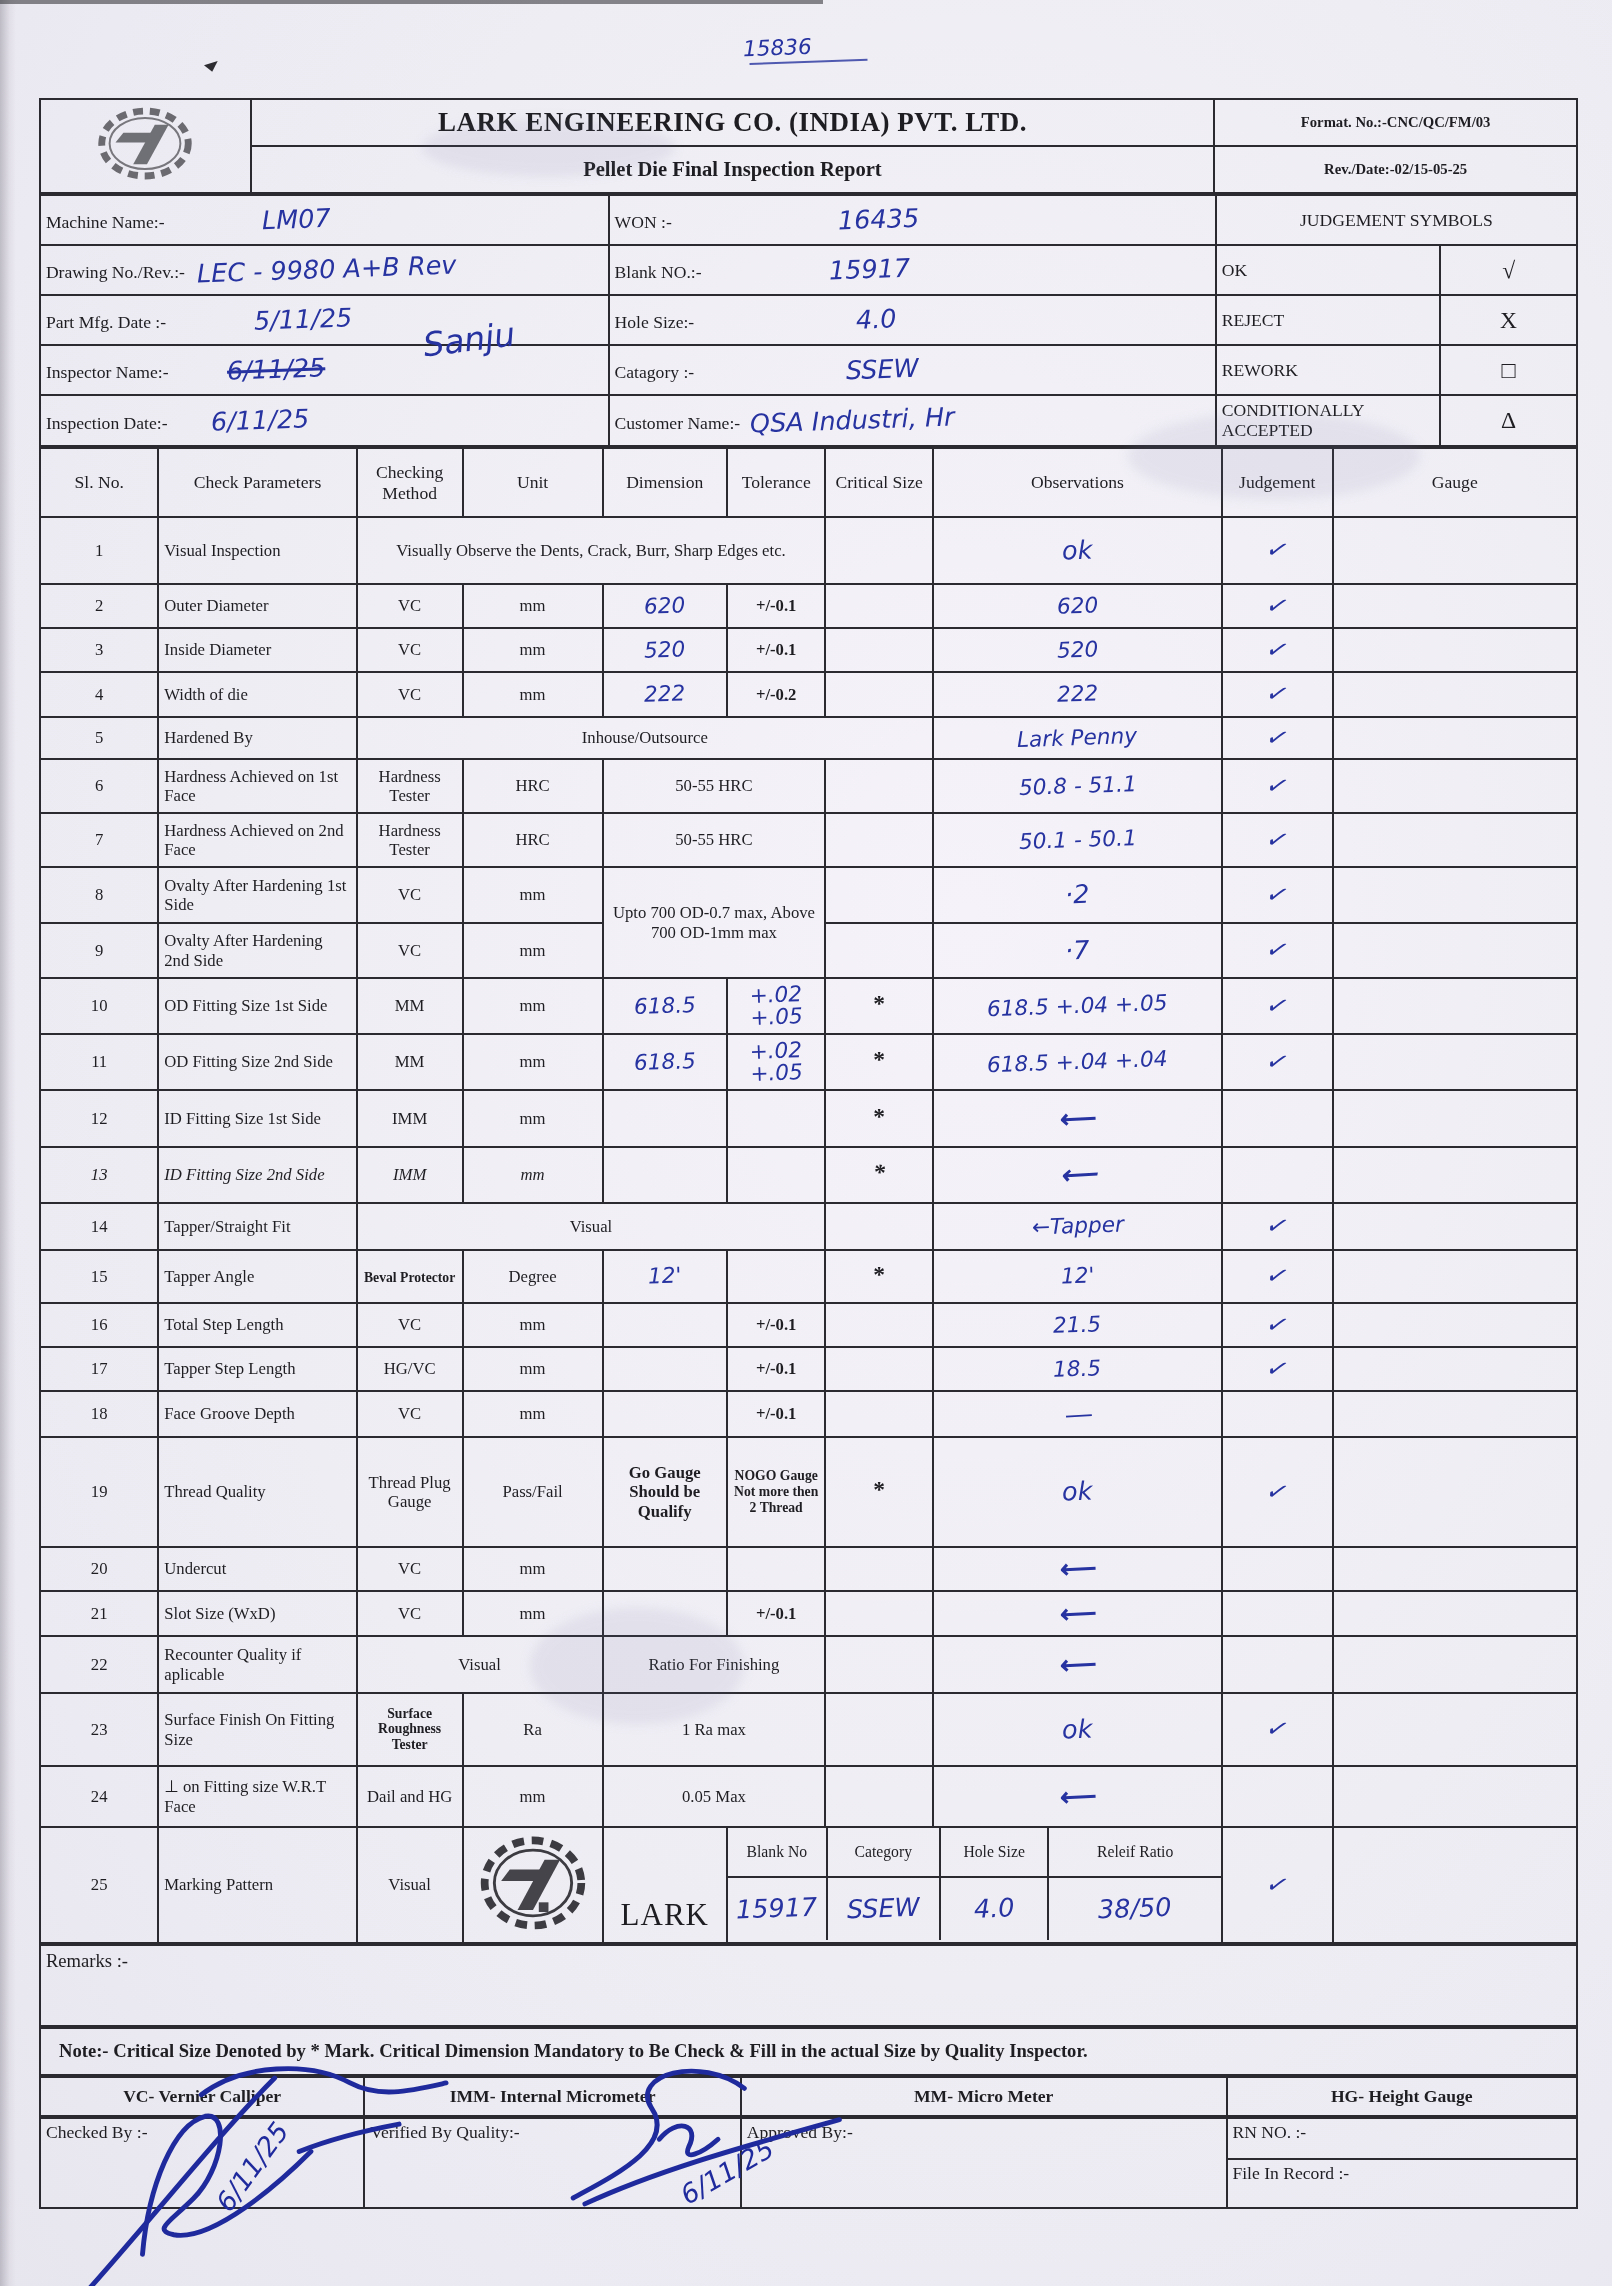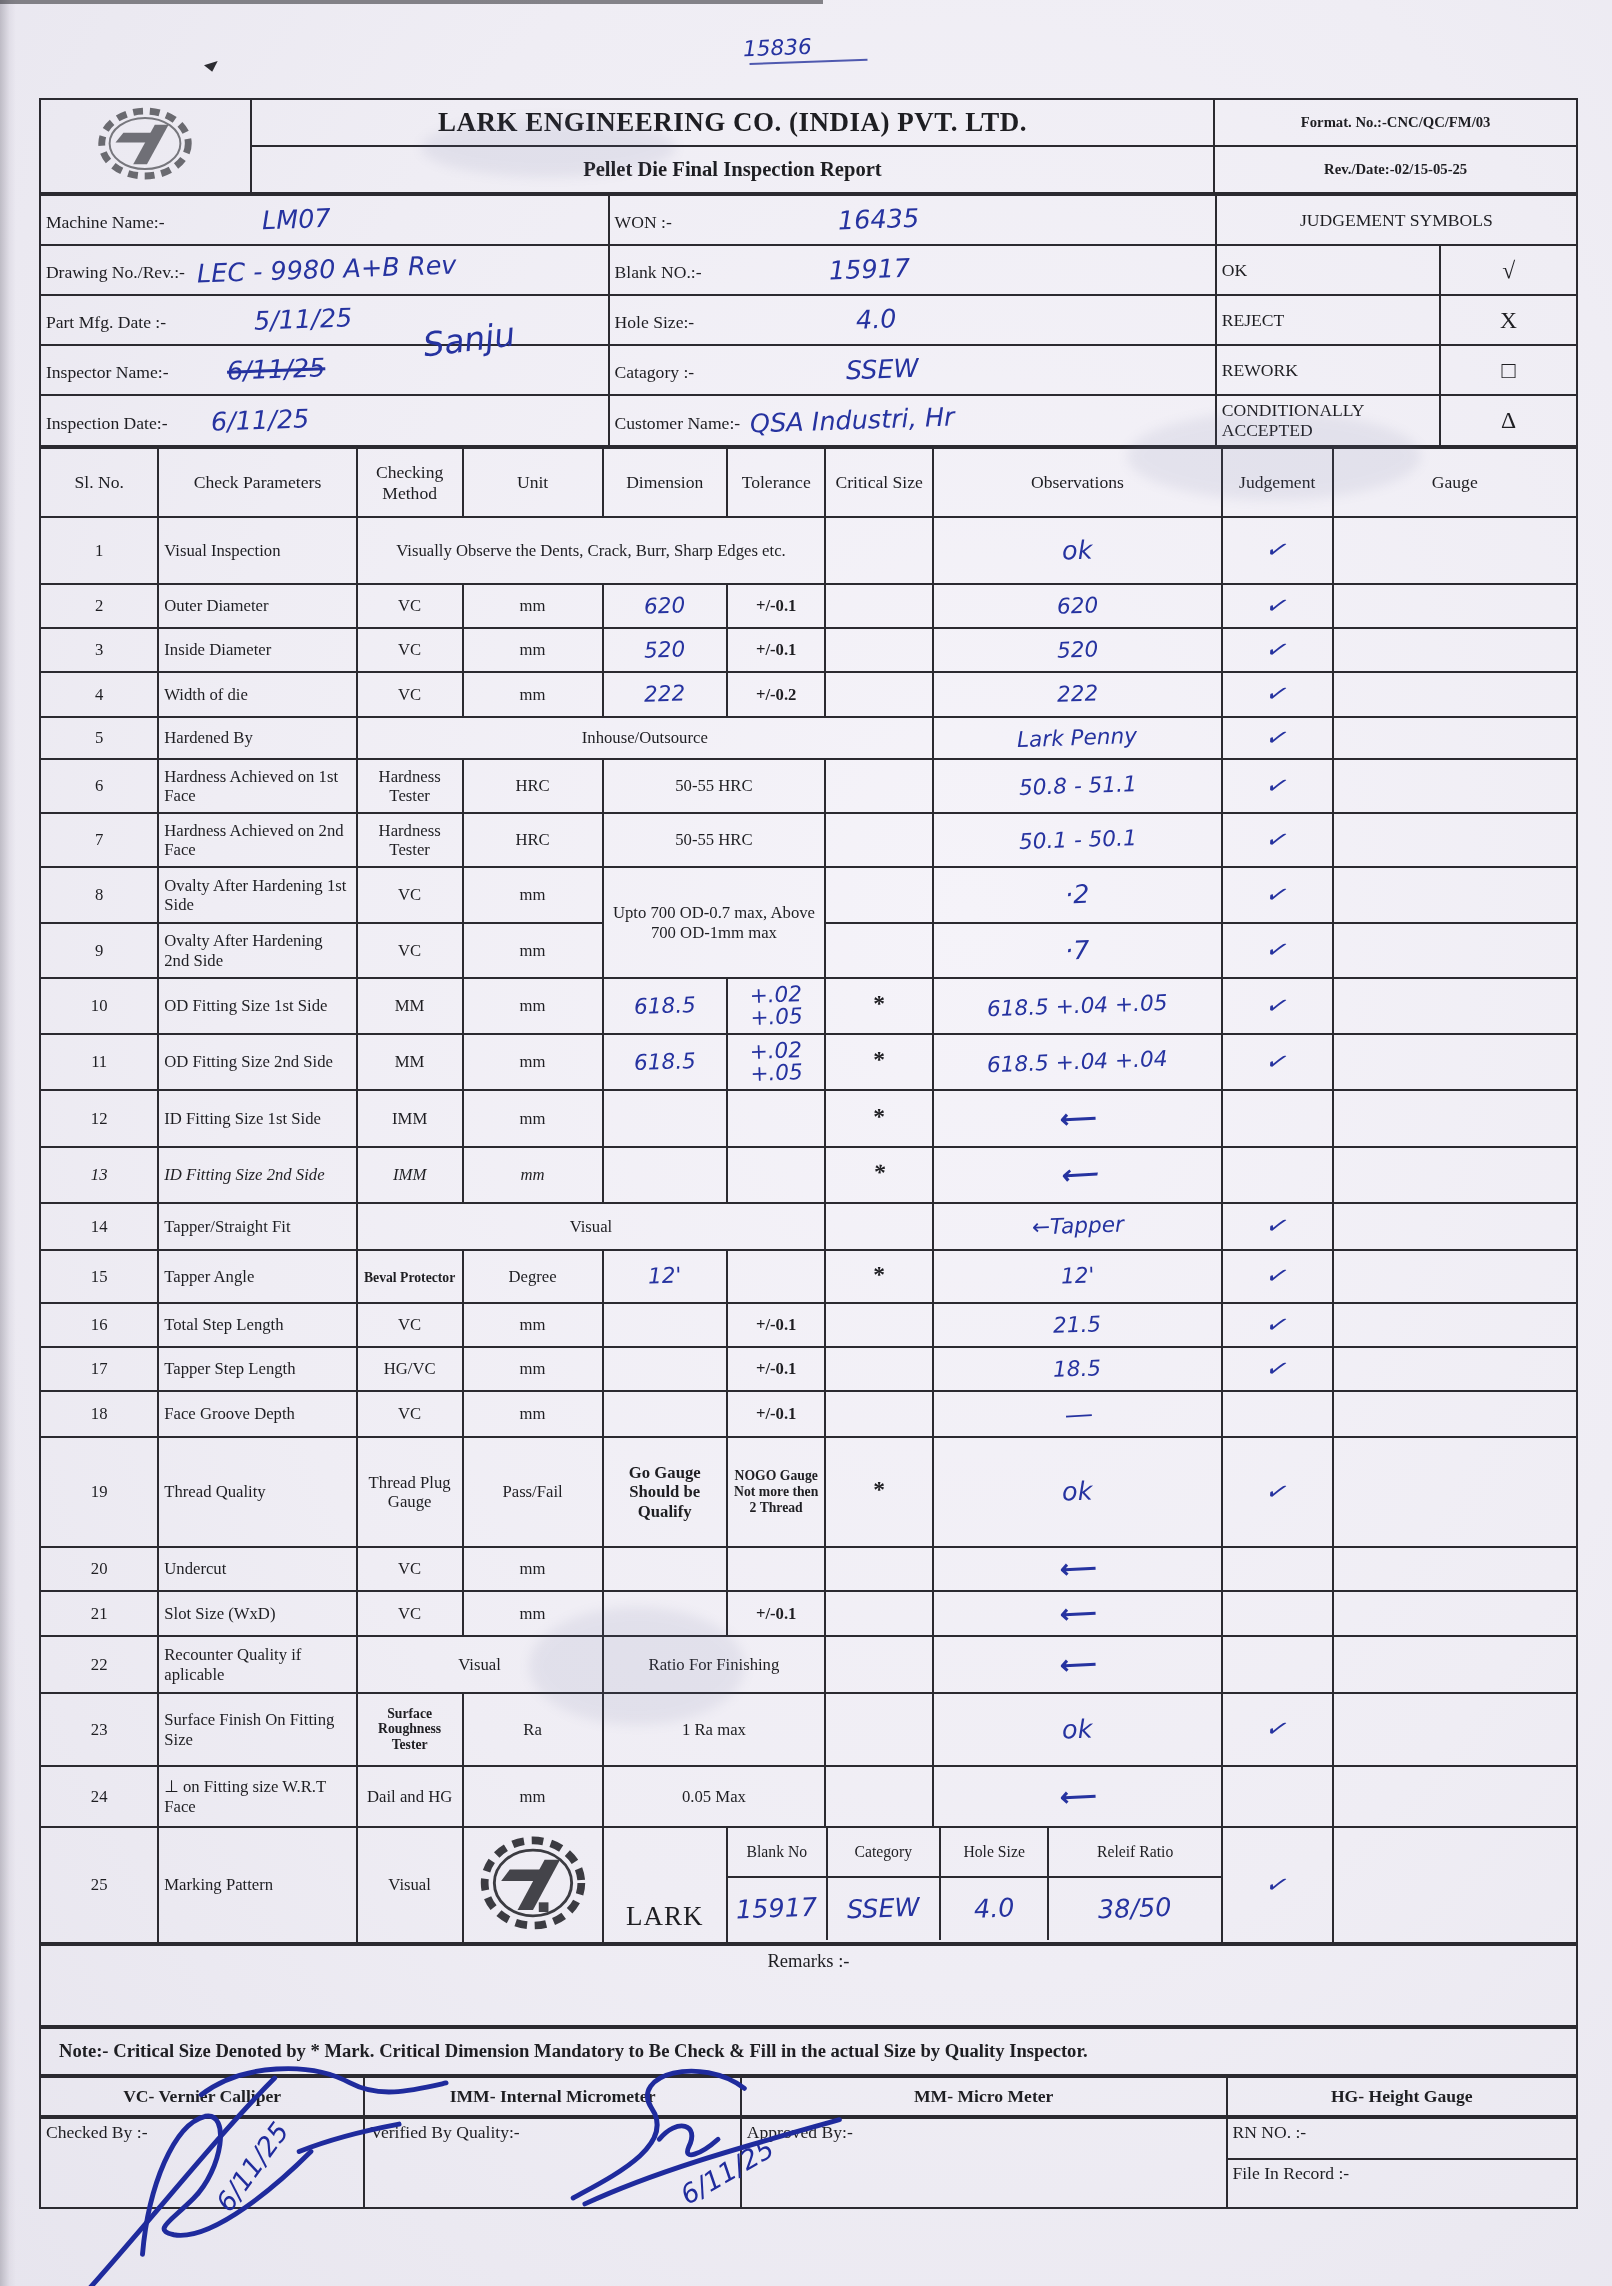--- a/index.html
+++ b/index.html
@@ -47,27 +47,27 @@
   
   .t-info td{height:46px;text-align:left;font-size:17.6px;}
   .t-info .sym{text-align:center;font-size:23.5px;}
   .t-info .jt{text-align:center;font-size:17.6px;}
   .cond{font-size:14.7px;line-height:1.1;}
   .lbl{white-space:nowrap;}
 
   
   .t-main th{font-size:17.6px;line-height:1.15;}
   .t-main td{line-height:1.15;}
-  .lark-word{font-size:27px;letter-spacing:1px;}
+  .lark-word{font-size:31px;letter-spacing:1px;}
   .sub td{font-size:15.7px;}
   .subwrap{padding:0;vertical-align:top;}
   .sub{width:100%;height:100%;margin:0;border-style:hidden;}
   .sub td{border:2px solid #2b2a30;}
 
-  .t-remarks td{height:74px;text-align:center;vertical-align:top;font-size:18.6px;padding-top:3.9px;}
+  .t-remarks td{height:74px;text-align:left;vertical-align:top;font-size:18.6px;padding-top:3.9px;}
   .t-note td{height:43px;text-align:left;font-size:18.6px;font-weight:bold;padding-left:18px;}
   .t-abbr td{height:35px;font-weight:bold;font-size:17.6px;}
   .t-foot td{text-align:left;vertical-align:top;font-size:17.6px;padding-top:2.9px;}
 
   .sig{position:absolute;pointer-events:none;}
   .sig-date{position:absolute;font-family:"DejaVu Sans",sans-serif;font-style:italic;
     color:#1f2b9d;font-size:26.5px;}
   .sanju{position:absolute;left:423px;top:323px;font-size:33px;transform:rotate(-7deg);}
 </style>
 </head>

